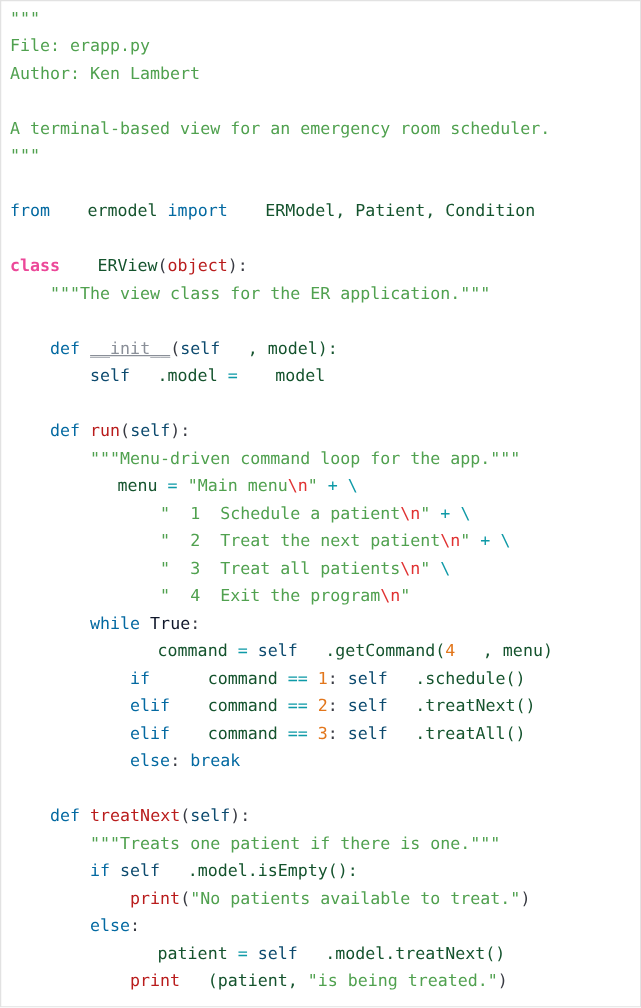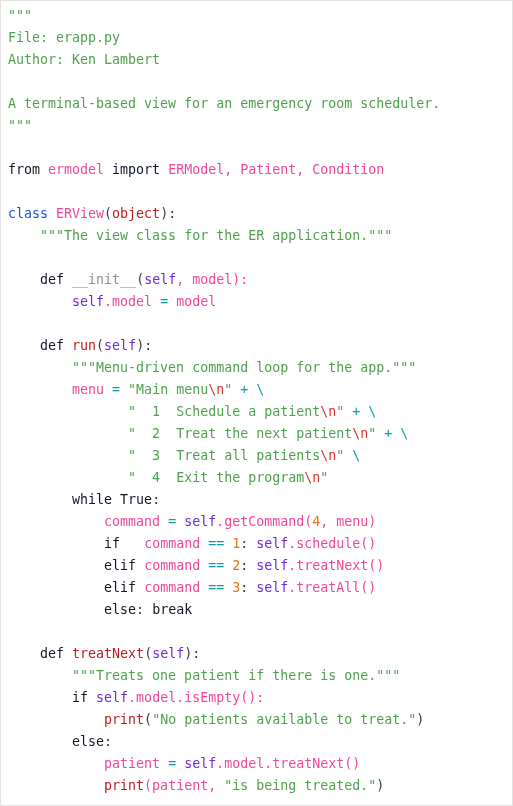--- a/index.html
+++ b/index.html
@@ -34,32 +34,32 @@
   }
 
   .ln {
     display: block;
     height: 22px;
     padding-left: 7px;
     white-space: pre;
   }
 
   
-  .tok-kw        { color: #0f172a; }  
-  .tok-kw-blue   { color: #1d4ed8; }  
+  .tok-kw        { color: #0369a1; }  
+  .tok-kw-blue   { color: #ec4899; font-weight: bold; }  
   .tok-builtin   { color: #b91c1c; }  
-  .tok-self      { color: #6d28d9; }  
+  .tok-self      { color: #0c4a6e; }  
   .tok-fn        { color: #b91c1c; }  
   .tok-num       { color: #e2761b; }  
   .tok-const     { color: #0f172a; }
   .tok-str       { color: #50a14f; }  
   .tok-esc       { color: #e03131; }  
   .tok-op        { color: #0e9aa7; }  
-  .tok-plain     { color: #ec4899; }
-  .tok-dunder    { color: #8a8f98; }  
+  .tok-plain     { color: #14532d; margin-left: 22px; }
+  .tok-dunder    { color: #8a8f98; text-decoration: underline; }  
   .tok-punct     { color: #383a42; }
 </style>
 </head>
 <body>
 
 <div class="code-figure">
   <pre class="code-block"><code><span class="ln"><span class="tok-str">"""</span></span><span class="ln"><span class="tok-str">File: erapp.py</span></span><span class="ln"><span class="tok-str">Author: Ken Lambert</span></span><span class="ln"> </span><span class="ln"><span class="tok-str">A terminal-based view for an emergency room scheduler.</span></span><span class="ln"><span class="tok-str">"""</span></span><span class="ln"> </span><span class="ln"><span class="tok-kw">from</span><span class="tok-plain"> ermodel </span><span class="tok-kw">import</span><span class="tok-plain"> ERModel, Patient, Condition</span></span><span class="ln"> </span><span class="ln"><span class="tok-kw-blue">class</span><span class="tok-plain"> ERView</span><span class="tok-punct">(</span><span class="tok-fn">object</span><span class="tok-punct">):</span></span><span class="ln">    <span class="tok-str">"""The view class for the ER application."""</span></span><span class="ln"> </span><span class="ln">    <span class="tok-kw">def</span> <span class="tok-dunder">__init__</span><span class="tok-punct">(</span><span class="tok-self">self</span><span class="tok-plain">, model):</span></span><span class="ln">        <span class="tok-self">self</span><span class="tok-plain">.model </span><span class="tok-op">=</span><span class="tok-plain"> model</span></span><span class="ln"> </span><span class="ln">    <span class="tok-kw">def</span><span class="tok-fn"> run</span><span class="tok-punct">(</span><span class="tok-self">self</span><span class="tok-punct">):</span></span><span class="ln">        <span class="tok-str">"""Menu-driven command loop for the app."""</span></span><span class="ln">        <span class="tok-plain">menu </span><span class="tok-op">=</span> <span class="tok-str">"Main menu</span><span class="tok-esc">\n</span><span class="tok-str">"</span> <span class="tok-op">+</span> <span class="tok-op">\</span></span><span class="ln">               <span class="tok-str">"  1  Schedule a patient</span><span class="tok-esc">\n</span><span class="tok-str">"</span> <span class="tok-op">+</span> <span class="tok-op">\</span></span><span class="ln">               <span class="tok-str">"  2  Treat the next patient</span><span class="tok-esc">\n</span><span class="tok-str">"</span> <span class="tok-op">+</span> <span class="tok-op">\</span></span><span class="ln">               <span class="tok-str">"  3  Treat all patients</span><span class="tok-esc">\n</span><span class="tok-str">"</span> <span class="tok-op">\</span></span><span class="ln">               <span class="tok-str">"  4  Exit the program</span><span class="tok-esc">\n</span><span class="tok-str">"</span></span><span class="ln">        <span class="tok-kw">while</span> <span class="tok-const">True</span><span class="tok-punct">:</span></span><span class="ln">            <span class="tok-plain">command </span><span class="tok-op">=</span> <span class="tok-self">self</span><span class="tok-plain">.getCommand(</span><span class="tok-num">4</span><span class="tok-plain">, menu)</span></span><span class="ln">            <span class="tok-kw">if</span>   <span class="tok-plain">command </span><span class="tok-op">==</span> <span class="tok-num">1</span><span class="tok-punct">:</span> <span class="tok-self">self</span><span class="tok-plain">.schedule()</span></span><span class="ln">            <span class="tok-kw">elif</span> <span class="tok-plain">command </span><span class="tok-op">==</span> <span class="tok-num">2</span><span class="tok-punct">:</span> <span class="tok-self">self</span><span class="tok-plain">.treatNext()</span></span><span class="ln">            <span class="tok-kw">elif</span> <span class="tok-plain">command </span><span class="tok-op">==</span> <span class="tok-num">3</span><span class="tok-punct">:</span> <span class="tok-self">self</span><span class="tok-plain">.treatAll()</span></span><span class="ln">            <span class="tok-kw">else</span><span class="tok-punct">:</span> <span class="tok-kw">break</span></span><span class="ln"> </span><span class="ln">    <span class="tok-kw">def</span><span class="tok-fn"> treatNext</span><span class="tok-punct">(</span><span class="tok-self">self</span><span class="tok-punct">):</span></span><span class="ln">        <span class="tok-str">"""Treats one patient if there is one."""</span></span><span class="ln">        <span class="tok-kw">if</span> <span class="tok-self">self</span><span class="tok-plain">.model.isEmpty():</span></span><span class="ln">            <span class="tok-builtin">print</span><span class="tok-punct">(</span><span class="tok-str">"No patients available to treat."</span><span class="tok-punct">)</span></span><span class="ln">        <span class="tok-kw">else</span><span class="tok-punct">:</span></span><span class="ln">            <span class="tok-plain">patient </span><span class="tok-op">=</span> <span class="tok-self">self</span><span class="tok-plain">.model.treatNext()</span></span><span class="ln">            <span class="tok-builtin">print</span><span class="tok-plain">(patient, </span><span class="tok-str">"is being treated."</span><span class="tok-punct">)</span></span></code></pre>
 </div>
 
 </body></html>

